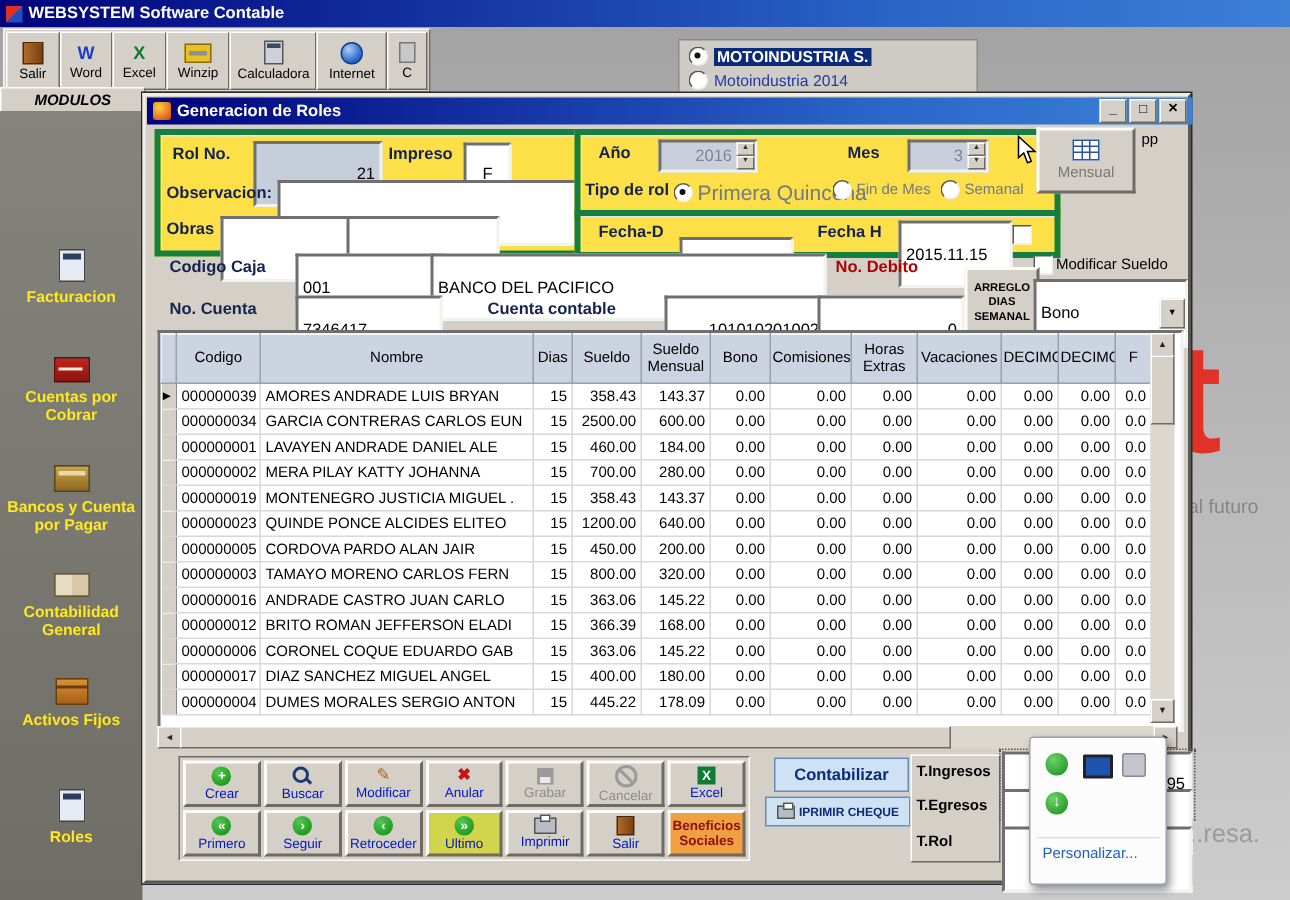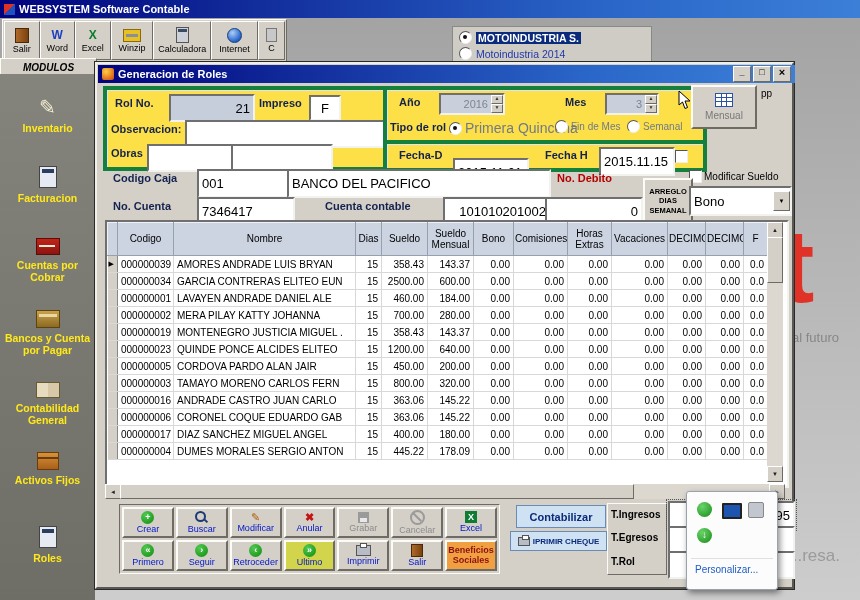--- a/index.html
+++ b/index.html
@@ -6,21 +6,21 @@
   #screen{position:relative;width:860px;height:600px;overflow:hidden;
     background:linear-gradient(180deg,#a2a2a2 0%,#b4b4b4 40%,#cdcdcd 100%);
     font-family:"Liberation Sans",sans-serif;font-size:11px;color:#000}
   .abs{position:absolute}
   .titlebar{background:linear-gradient(90deg,#00037c,#2a66c8 70%,#3c80d8);color:#fff;
     display:flex;align-items:center;gap:4px;padding:0 4px;font-weight:bold;font-size:11px}
   .raised1{background:#d4d0c8;border:1px solid;border-color:#fbfbf8 #6e6a64 #6e6a64 #fbfbf8}
   .raised2{background:#d4d0c8;border:2px solid;border-color:#fbfbf8 #6e6a64 #6e6a64 #fbfbf8}
   .sunken1{border:1px solid;border-color:#6e6a64 #fbfbf8 #fbfbf8 #6e6a64}
   .field{position:absolute;background:#fff;border:2px solid;border-color:#6f6f6f #f2f2ef #f2f2ef #6f6f6f;
-    display:flex;align-items:center;padding:4px 3px;font-size:13px;overflow:hidden;white-space:nowrap}
+    display:flex;align-items:center;padding:12px 3px;font-size:11px;overflow:hidden;white-space:nowrap}
   .field.right{justify-content:flex-end}
   .field.center{justify-content:center}
   .blab{position:absolute;font-weight:bold;color:#14224e;font-size:11px;white-space:nowrap}
   .panel{position:absolute;background:#fde047;border:4px solid #15803d;box-shadow:inset 1px 1px 0 #dde5f0}
   .tb-btn{background:#d4d0c8;border:1px solid;border-color:#fff #6e6a64 #6e6a64 #fff;display:flex;
     flex-direction:column;align-items:center;justify-content:center;gap:1px;font-size:9px;padding:1px 1px;overflow:hidden}
   .side-item{position:absolute;left:0;width:95px;display:flex;flex-direction:column;align-items:center;gap:4px;text-align:center}
   .side-item .lbl{color:#ffe81c;font-weight:bold;font-size:10.5px;line-height:1.15;padding:0 2px}
   .radio{width:11px;height:11px;border-radius:50%;background:#fff;border:1px solid;border-color:#555 #eee #eee #555;
     display:inline-block;position:relative;flex:none}
@@ -158,24 +158,20 @@
       <span>C</span>
       </div>
   </div>
 
   <div class="abs raised1" style="left:0;top:58px;width:95px;height:16px;display:flex;align-items:center;justify-content:center;
        font-style:italic;font-weight:bold;font-size:10px">
     <span>MODULOS</span>
   </div>
 
   <div class="abs" style="left:0;top:74px;width:95px;height:526px;background:linear-gradient(180deg,#84847c,#6e6e66)">
-    <div class="side-item" style="top:22px">
-      <span class="ic si-pencil"></span>
-      <span class="lbl">Inventario</span>
-      </div>
     <div class="side-item" style="top:92px">
       <span class="ic si-calc"></span>
       <span class="lbl">Facturacion</span>
       </div>
     <div class="side-item" style="top:164px">
       <span class="ic si-book"></span>
       <span class="lbl">Cuentas por Cobrar</span>
       </div>
     <div class="side-item" style="top:236px">
       <span class="ic si-bank"></span>
@@ -344,21 +340,21 @@
     <td class="cell num">0.00</td>
     <td class="cell num">0.00</td>
     <td class="cell num">0.00</td>
     <td class="cell num">0.00</td>
     <td class="cell num">0.00</td>
     <td class="cell num">0.0</td>
   </tr>
             <tr>
     <td class="c-sel"></td>
     <td class="cell">000000034</td>
-    <td class="cell">GARCIA CONTRERAS ELITEO EUN</td>
+    <td class="cell">GARCIA CONTRERAS CARLOS EUN</td>
     <td class="cell num">15</td>
     <td class="cell num">2500.00</td>
     <td class="cell num">600.00</td>
     <td class="cell num">0.00</td>
     <td class="cell num">0.00</td>
     <td class="cell num">0.00</td>
     <td class="cell num">0.00</td>
     <td class="cell num">0.00</td>
     <td class="cell num">0.00</td>
     <td class="cell num">0.0</td>
@@ -453,20 +449,35 @@
     <td class="cell num">0.00</td>
     <td class="cell num">0.0</td>
   </tr>
             <tr>
     <td class="c-sel"></td>
     <td class="cell">000000016</td>
     <td class="cell">ANDRADE CASTRO JUAN CARLO</td>
     <td class="cell num">15</td>
     <td class="cell num">363.06</td>
     <td class="cell num">145.22</td>
+    <td class="cell num">0.00</td>
+    <td class="cell num">0.00</td>
+    <td class="cell num">0.00</td>
+    <td class="cell num">0.00</td>
+    <td class="cell num">0.00</td>
+    <td class="cell num">0.00</td>
+    <td class="cell num">0.0</td>
+  </tr>
+            <tr>
+    <td class="c-sel"></td>
+    <td class="cell">000000012</td>
+    <td class="cell">BRITO ROMAN JEFFERSON ELADI</td>
+    <td class="cell num">15</td>
+    <td class="cell num">366.39</td>
+    <td class="cell num">168.00</td>
     <td class="cell num">0.00</td>
     <td class="cell num">0.00</td>
     <td class="cell num">0.00</td>
     <td class="cell num">0.00</td>
     <td class="cell num">0.00</td>
     <td class="cell num">0.00</td>
     <td class="cell num">0.0</td>
   </tr>
             <tr>
     <td class="c-sel"></td>

